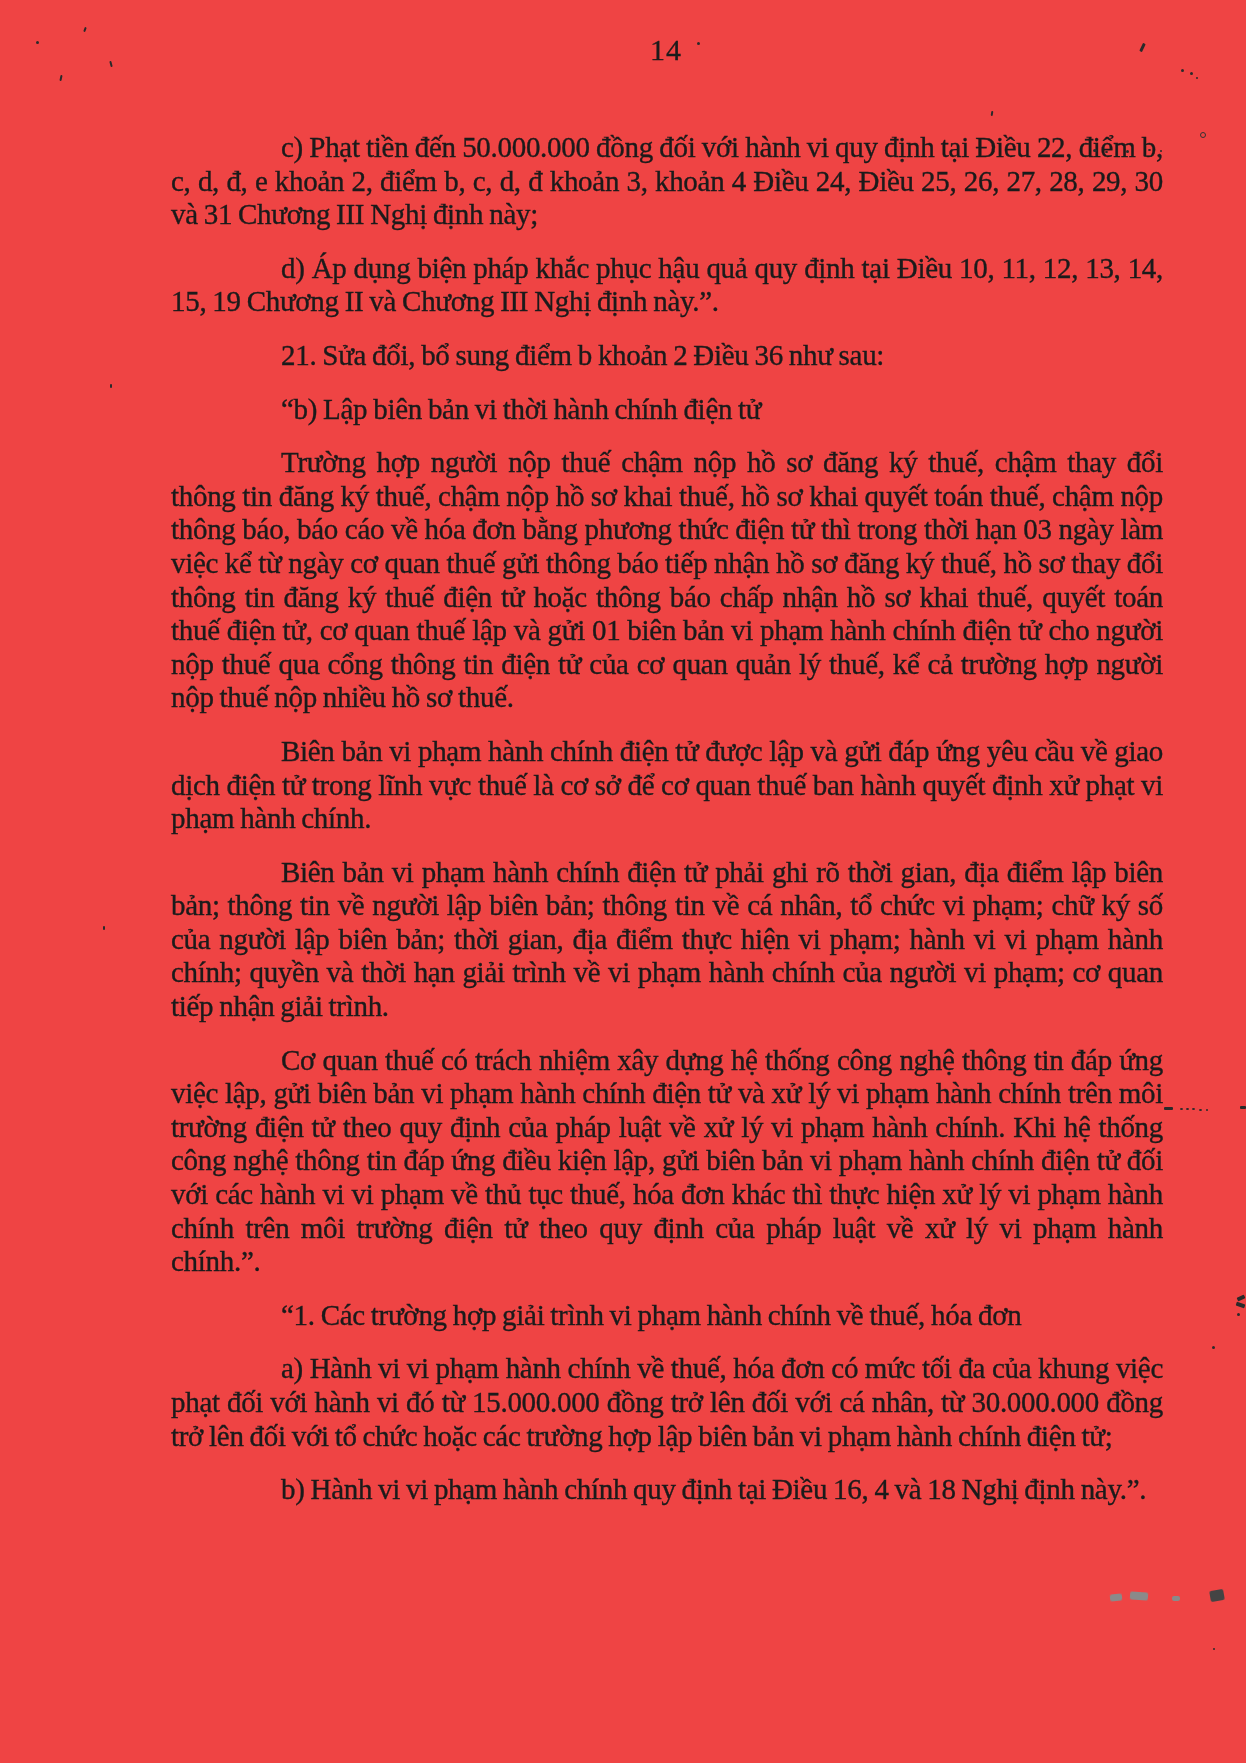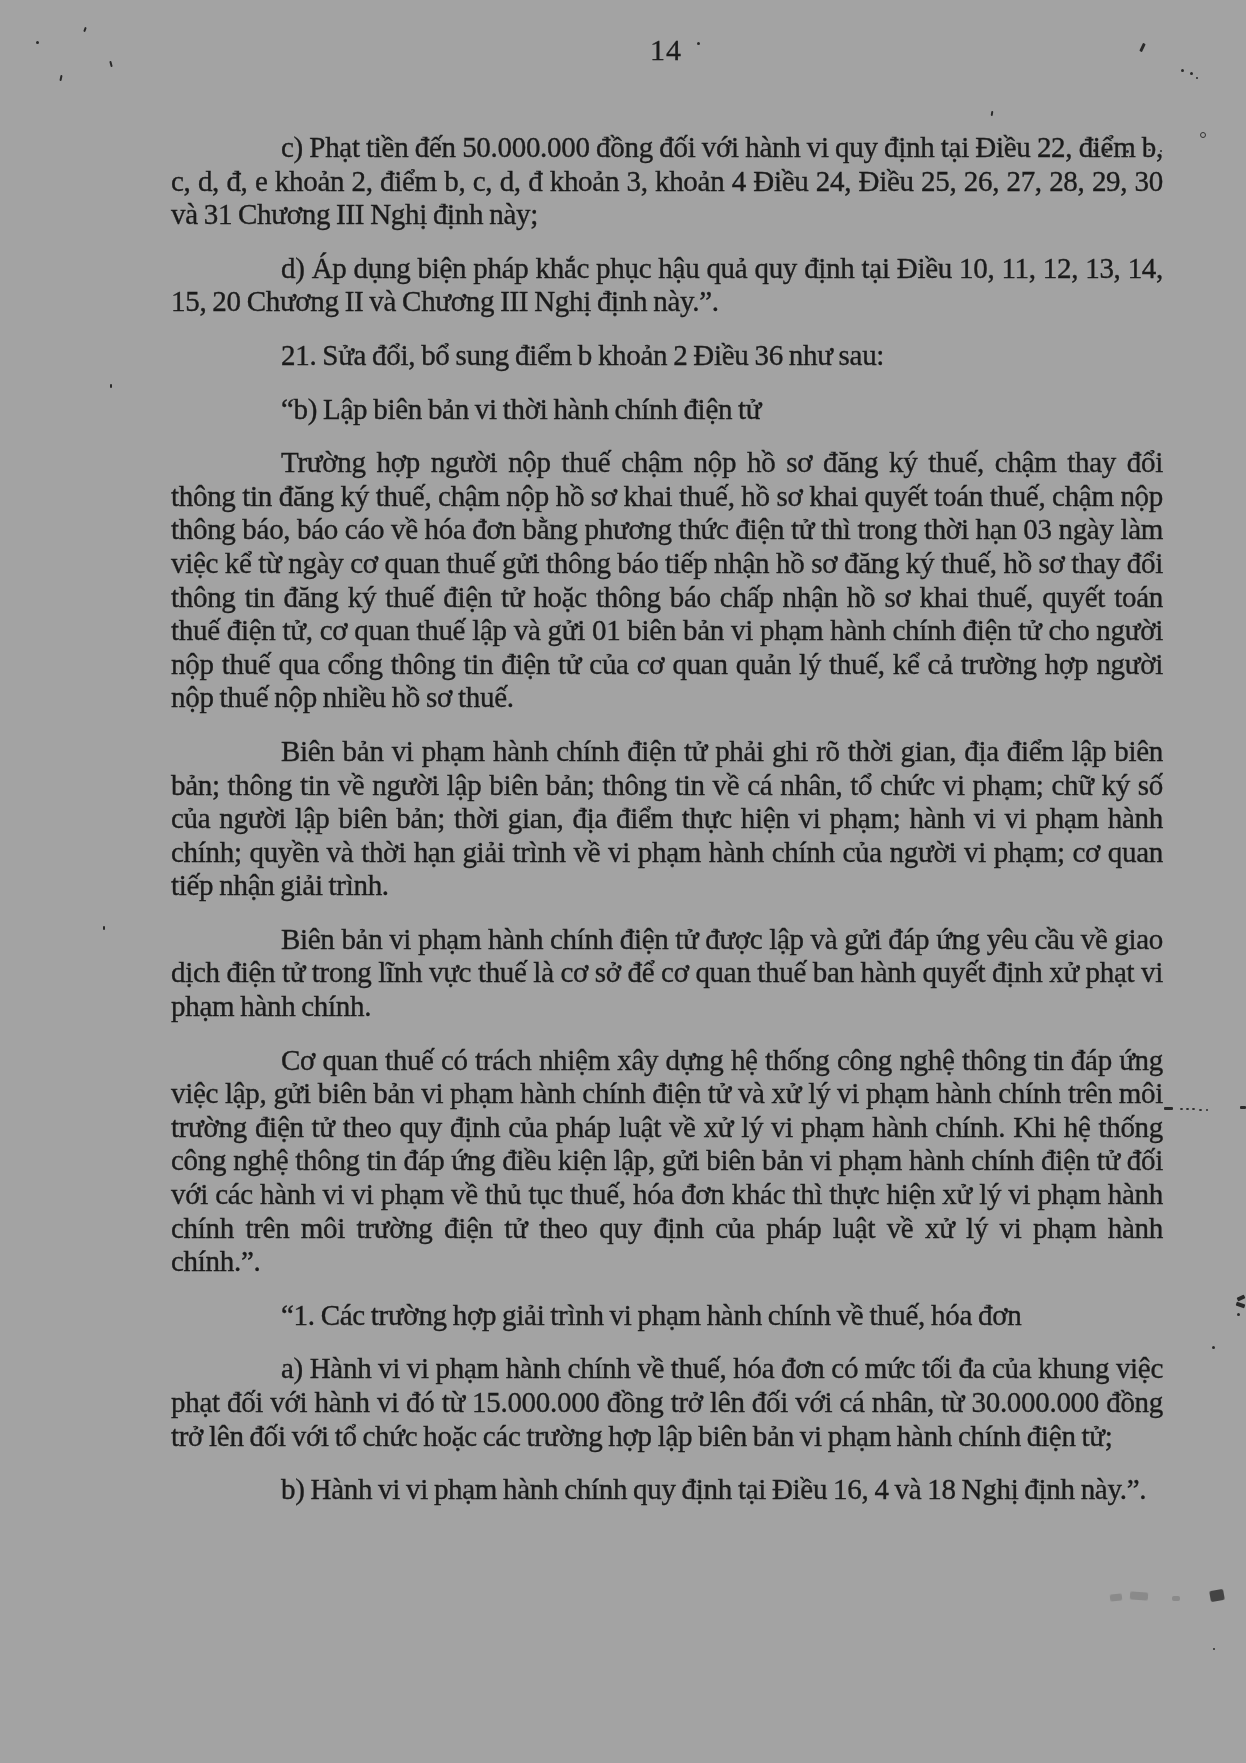--- a/index.html
+++ b/index.html
@@ -4,21 +4,21 @@
 <style>
   html, body {
     margin: 0;
     padding: 0;
     background: #ffffff;
   }
   .page {
     position: relative;
     width: 1246px;
     height: 1763px;
-    background: #a3a3a3;
+    background: #ef4444;
     overflow: hidden;
     font-family: "Liberation Serif", "DejaVu Serif", serif;
     color: #1b1b1b;
   }
   .page-number {
     position: absolute;
     top: 33px;
     left: 650px;
     font-size: 30px;
     letter-spacing: 1px;
@@ -71,26 +71,26 @@
 </style>
 </head>
 <body>
 
 <div class="page">
 
   <div class="page-number">14</div>
 
   <div class="content">
     <p>c) Phạt tiền đến 50.000.000 đồng đối với hành vi quy định tại Điều 22, điểm b, c, d, đ, e khoản 2, điểm b, c, d, đ khoản 3, khoản 4 Điều 24, Điều 25, 26, 27, 28, 29, 30 và 31 Chương III Nghị định này;</p>
-    <p>d) Áp dụng biện pháp khắc phục hậu quả quy định tại Điều 10, 11, 12, 13, 14, 15, 20 Chương II và Chương III Nghị định này.”.</p>
+    <p>d) Áp dụng biện pháp khắc phục hậu quả quy định tại Điều 10, 11, 12, 13, 14, 15, 19 Chương II và Chương III Nghị định này.”.</p>
     <p>21. Sửa đổi, bổ sung điểm b khoản 2 Điều 36 như sau:</p>
     <p>“b) Lập biên bản vi thời hành chính điện tử</p>
     <p>Trường hợp người nộp thuế chậm nộp hồ sơ đăng ký thuế, chậm thay đổi thông tin đăng ký thuế, chậm nộp hồ sơ khai thuế, hồ sơ khai quyết toán thuế, chậm nộp thông báo, báo cáo về hóa đơn bằng phương thức điện tử thì trong thời hạn 03 ngày làm việc kể từ ngày cơ quan thuế gửi thông báo tiếp nhận hồ sơ đăng ký thuế, hồ sơ thay đổi thông tin đăng ký thuế điện tử hoặc thông báo chấp nhận hồ sơ khai thuế, quyết toán thuế điện tử, cơ quan thuế lập và gửi 01 biên bản vi phạm hành chính điện tử cho người nộp thuế qua cổng thông tin điện tử của cơ quan quản lý thuế, kể cả trường hợp người nộp thuế nộp nhiều hồ sơ thuế.</p>
+    <p>Biên bản vi phạm hành chính điện tử được lập và gửi đáp ứng yêu cầu về giao dịch điện tử trong lĩnh vực thuế là cơ sở để cơ quan thuế ban hành quyết định xử phạt vi phạm hành chính.</p>
     <p>Biên bản vi phạm hành chính điện tử phải ghi rõ thời gian, địa điểm lập biên bản; thông tin về người lập biên bản; thông tin về cá nhân, tổ chức vi phạm; chữ ký số của người lập biên bản; thời gian, địa điểm thực hiện vi phạm; hành vi vi phạm hành chính; quyền và thời hạn giải trình về vi phạm hành chính của người vi phạm; cơ quan tiếp nhận giải trình.</p>
-    <p>Biên bản vi phạm hành chính điện tử được lập và gửi đáp ứng yêu cầu về giao dịch điện tử trong lĩnh vực thuế là cơ sở để cơ quan thuế ban hành quyết định xử phạt vi phạm hành chính.</p>
     <p>Cơ quan thuế có trách nhiệm xây dựng hệ thống công nghệ thông tin đáp ứng việc lập, gửi biên bản vi phạm hành chính điện tử và xử lý vi phạm hành chính trên môi trường điện tử theo quy định của pháp luật về xử lý vi phạm hành chính. Khi hệ thống công nghệ thông tin đáp ứng điều kiện lập, gửi biên bản vi phạm hành chính điện tử đối với các hành vi vi phạm về thủ tục thuế, hóa đơn khác thì thực hiện xử lý vi phạm hành chính trên môi trường điện tử theo quy định của pháp luật về xử lý vi phạm hành chính.”.</p>
     <p>“1. Các trường hợp giải trình vi phạm hành chính về thuế, hóa đơn</p>
     <p>a) Hành vi vi phạm hành chính về thuế, hóa đơn có mức tối đa của khung việc phạt đối với hành vi đó từ 15.000.000 đồng trở lên đối với cá nhân, từ 30.000.000 đồng trở lên đối với tổ chức hoặc các trường hợp lập biên bản vi phạm hành chính điện tử;</p>
     <p>b) Hành vi vi phạm hành chính quy định tại Điều 16, 4 và 18 Nghị định này.”.</p>
   </div>
 
   <div>
     <i class="sp" style="left:36px;top:41px;width:3px;height:3px;"></i>
     <i class="tick" style="left:84px;top:27px;width:2px;height:5px;transform:rotate(20deg);"></i>
     <i class="tick" style="left:110px;top:61px;width:2px;height:6px;transform:rotate(-15deg);"></i>

